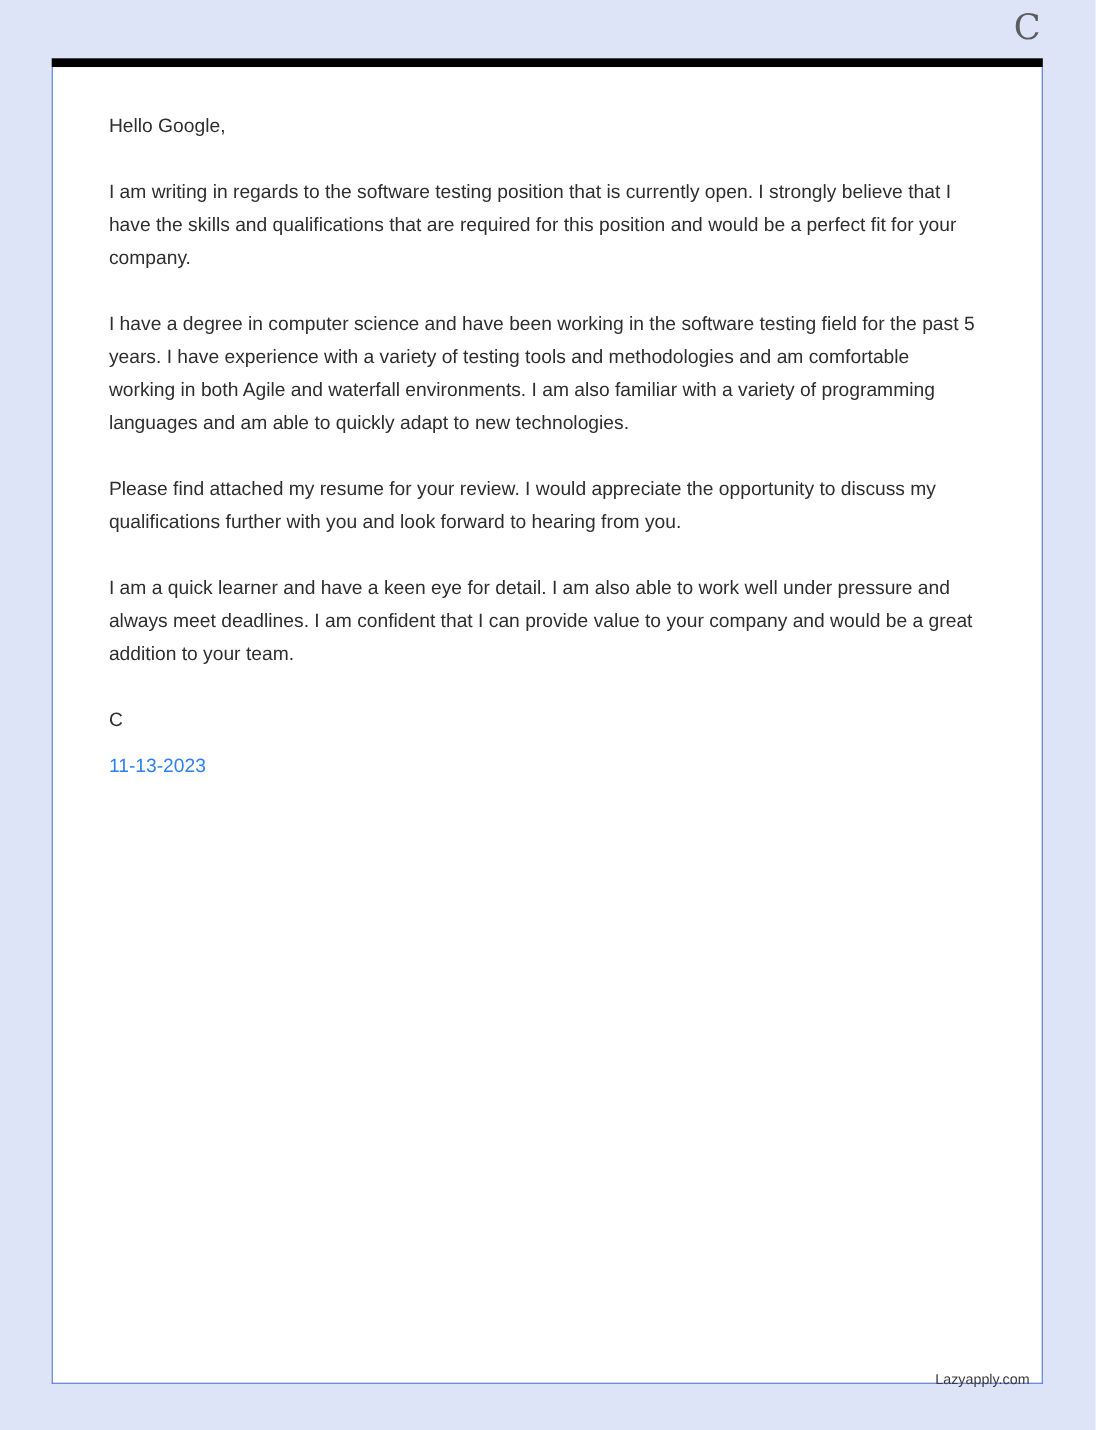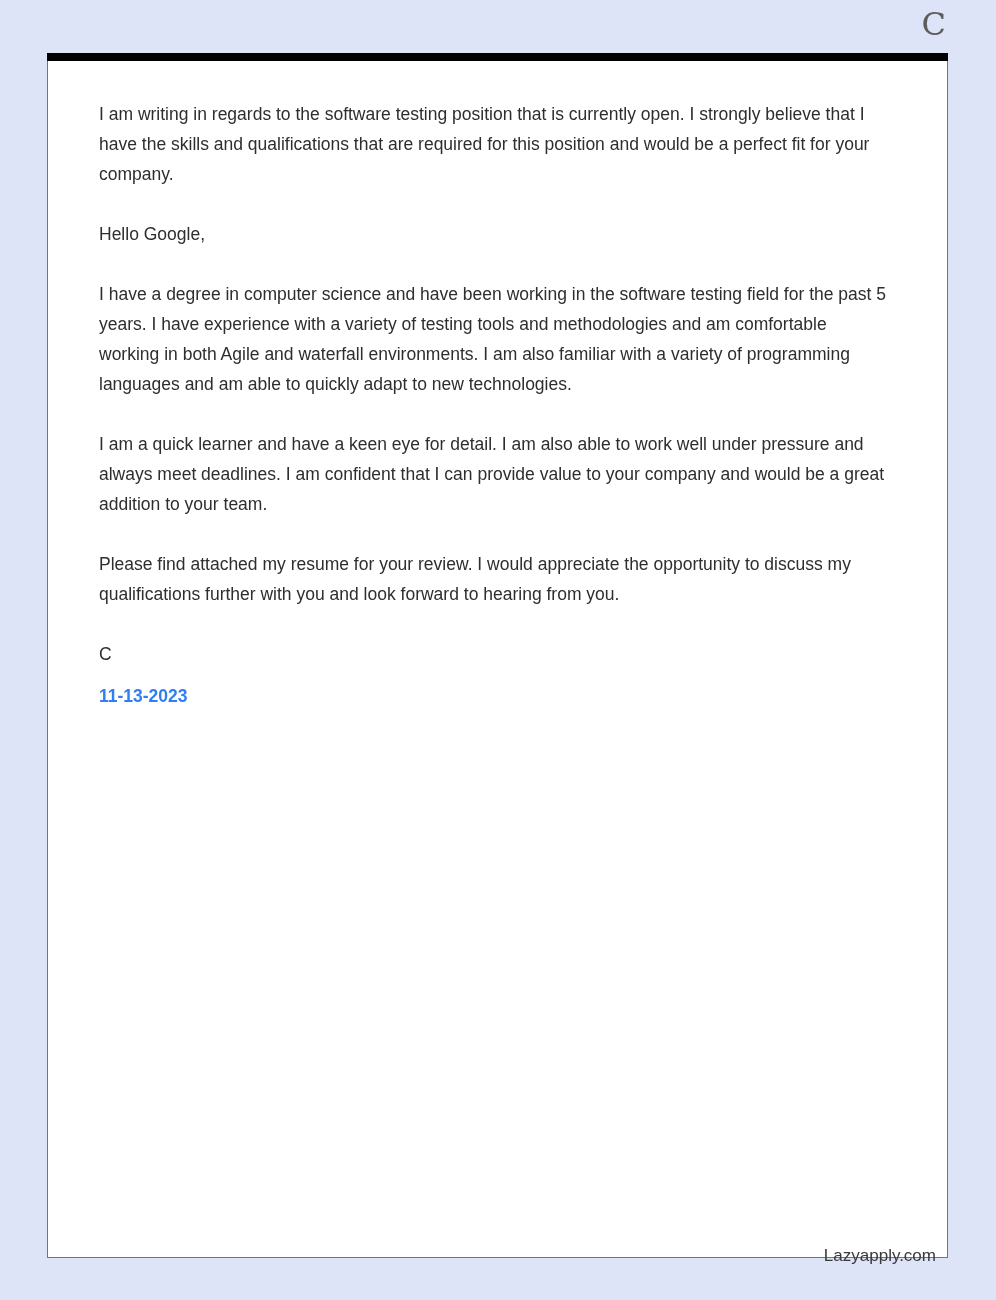--- a/index.html
+++ b/index.html
@@ -46,48 +46,47 @@
     margin: 0 0 30px 0;
   }
   .page p.signature {
     margin-bottom: 12px;
   }
   .date-link {
     color: #2e80f2;
     text-decoration: none;
     display: inline-block;
     cursor: pointer;
-    font-weight: bold;
   }
   .footer-brand {
     position: absolute;
     top: 1246px;
     right: 60px;
-    font-size: 17px;
+    font-size: 13px;
     color: #3a3a3a;
   }
 </style>
 </head>
 <body>
 
 <div class="brand-monogram">C</div>
 
 <div class="page-wrap">
   <div class="top-bar"></div>
   <div class="page">
 
+    <p>Hello Google,</p>
+
     <p>I am writing in regards to the software testing position that is currently open. I strongly believe that I have the skills and qualifications that are required for this position and would be a perfect fit for your company.</p>
-
-    <p>Hello Google,</p>
 
     <p>I have a degree in computer science and have been working in the software testing field for the past 5 years. I have experience with a variety of testing tools and methodologies and am comfortable working in both Agile and waterfall environments. I am also familiar with a variety of programming languages and am able to quickly adapt to new technologies.</p>
 
+    <p>Please find attached my resume for your review. I would appreciate the opportunity to discuss my qualifications further with you and look forward to hearing from you.</p>
+
     <p>I am a quick learner and have a keen eye for detail. I am also able to work well under pressure and always meet deadlines. I am confident that I can provide value to your company and would be a great addition to your team.</p>
-
-    <p>Please find attached my resume for your review. I would appreciate the opportunity to discuss my qualifications further with you and look forward to hearing from you.</p>
 
 
     <p class="signature">C</p>
 
     <a class="date-link">11-13-2023</a>
 
   </div>
 </div>
 
 <div class="footer-brand">Lazyapply.com</div>

